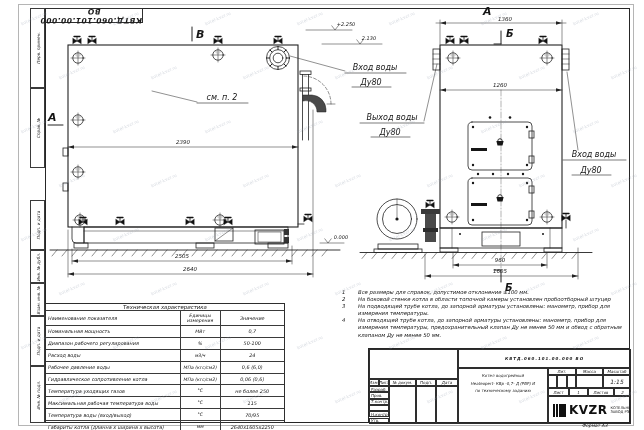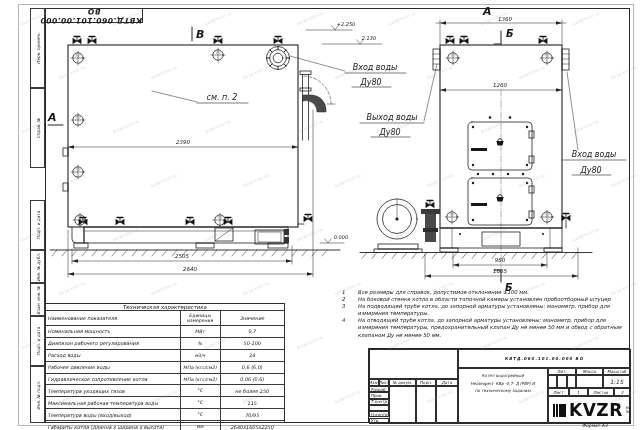--- a/index.html
+++ b/index.html
@@ -31,21 +31,21 @@
   
   .tb{font-style:italic;}
   .tb .cell{position:absolute;box-sizing:border-box;border:0.8px solid #2e2e2e;font-size:4px;
             display:flex;align-items:center;overflow:hidden;}
   .tb .ctr{justify-content:center;text-align:center;}
   .docnum{font-size:12.5px;font-weight:bold;letter-spacing:1px;}
   .tbname{flex-direction:column;justify-content:flex-start;padding-top:3px;font-size:6px;line-height:7.6px;text-align:center;}
   .logo-row{display:flex;align-items:center;gap:3px;padding-left:4px;}
   .logo-mark{width:13px;height:13px;background:
      repeating-linear-gradient(90deg,#101010 0 2px,#ffffff 2px 3px) left/6px 100% no-repeat,#101010;}
-  .logo-word{font-style:normal;font-weight:bold;font-size:17px;letter-spacing:.5px;color:#101010;}
+  .logo-word{font-style:normal;font-weight:bold;font-size:12px;letter-spacing:.5px;color:#101010;}
   .logo-cap{font-style:normal;font-size:3.6px;line-height:4.2px;color:#101010;}
   .wm-layer{position:absolute;inset:0;pointer-events:none;z-index:6;}
   .wm-layer span{position:absolute;font-size:4.5px;color:#97a0b0;opacity:.38;
                  transform:rotate(-24deg);white-space:nowrap;}
   svg text{font-family:"DejaVu Sans",sans-serif;font-style:italic;fill:#161616;}
 </style>
 </head>
 <body>
 
 <div class="sheet">

